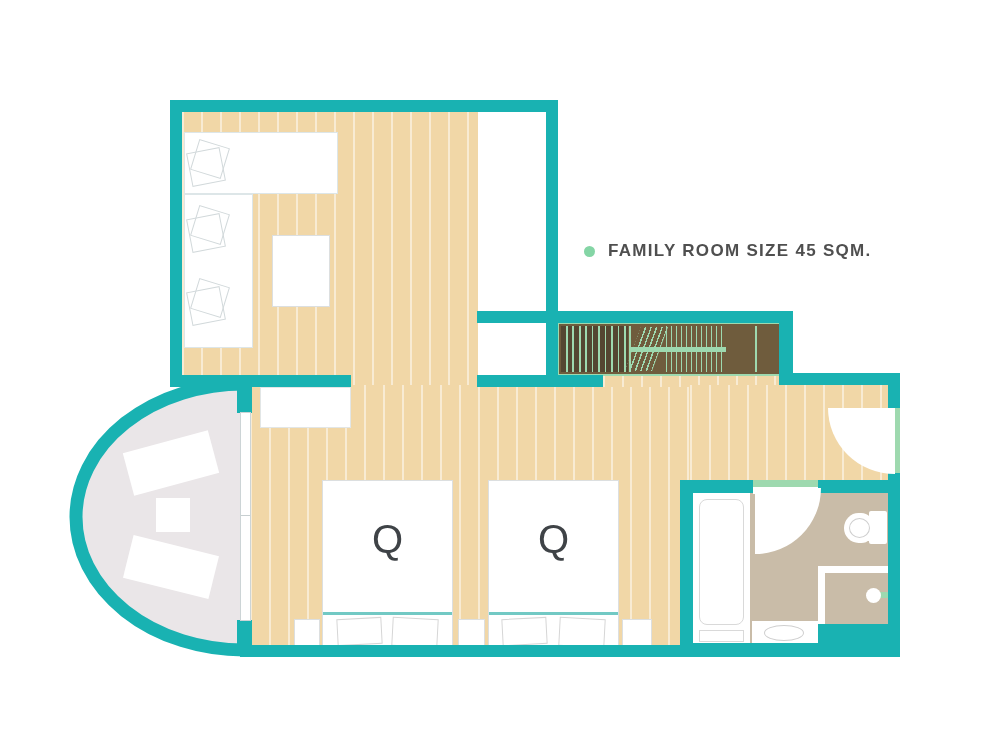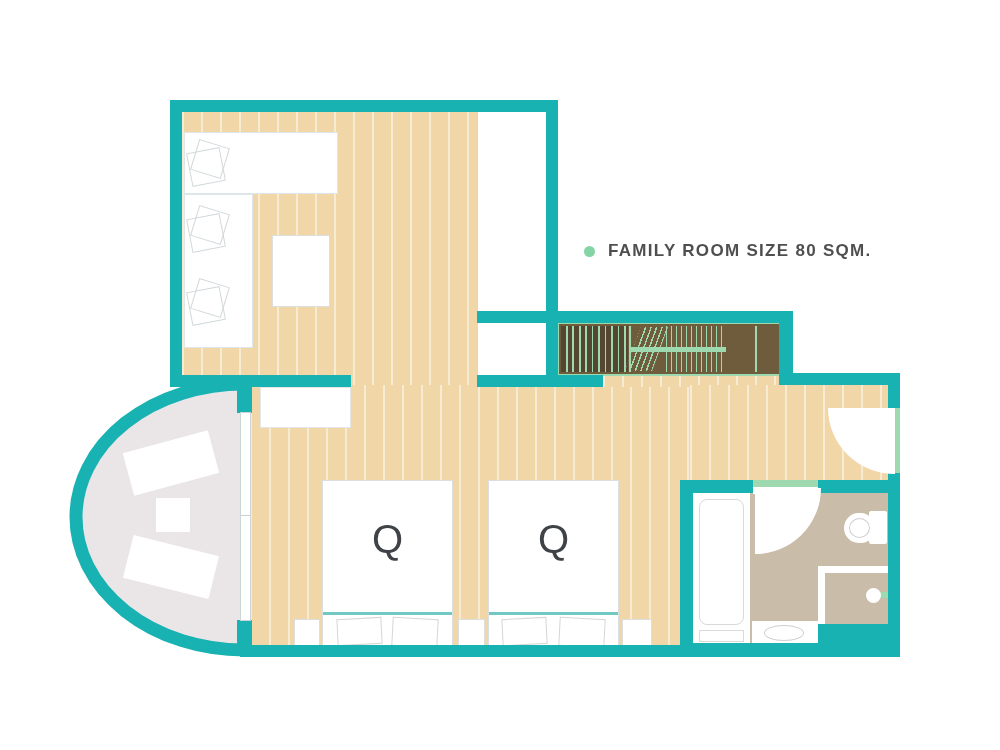--- a/index.html
+++ b/index.html
@@ -160,16 +160,16 @@
   <div class="abs mintbar" style="left:753px;top:480px;width:65px;height:7px;"></div>
   <div class="abs" style="left:753px;top:487px;width:65px;height:7px;background:#fff;"></div>
   <div class="abs door-q q-br" style="left:755px;top:488px;width:66px;height:66px;"></div>
 
   <div class="abs sdoor" style="left:240px;top:412px;width:11px;height:209px;">
     <div class="mid"></div>
   </div>
 
   <div class="legend">
     <div class="dot"></div>
-    <div class="txt">FAMILY ROOM SIZE 80 SQM.</div>
+    <div class="txt">FAMILY ROOM SIZE 45 SQM.</div>
   </div>
 
 </div>
 
 </body></html>

